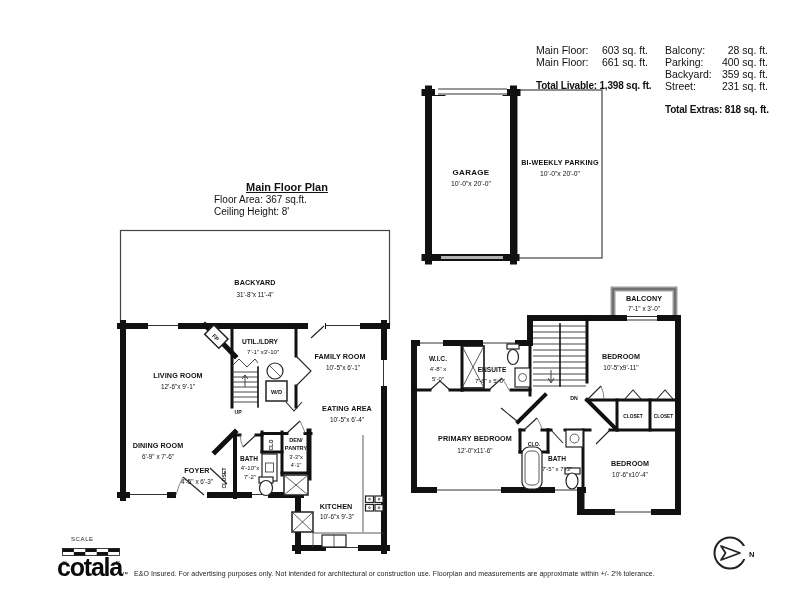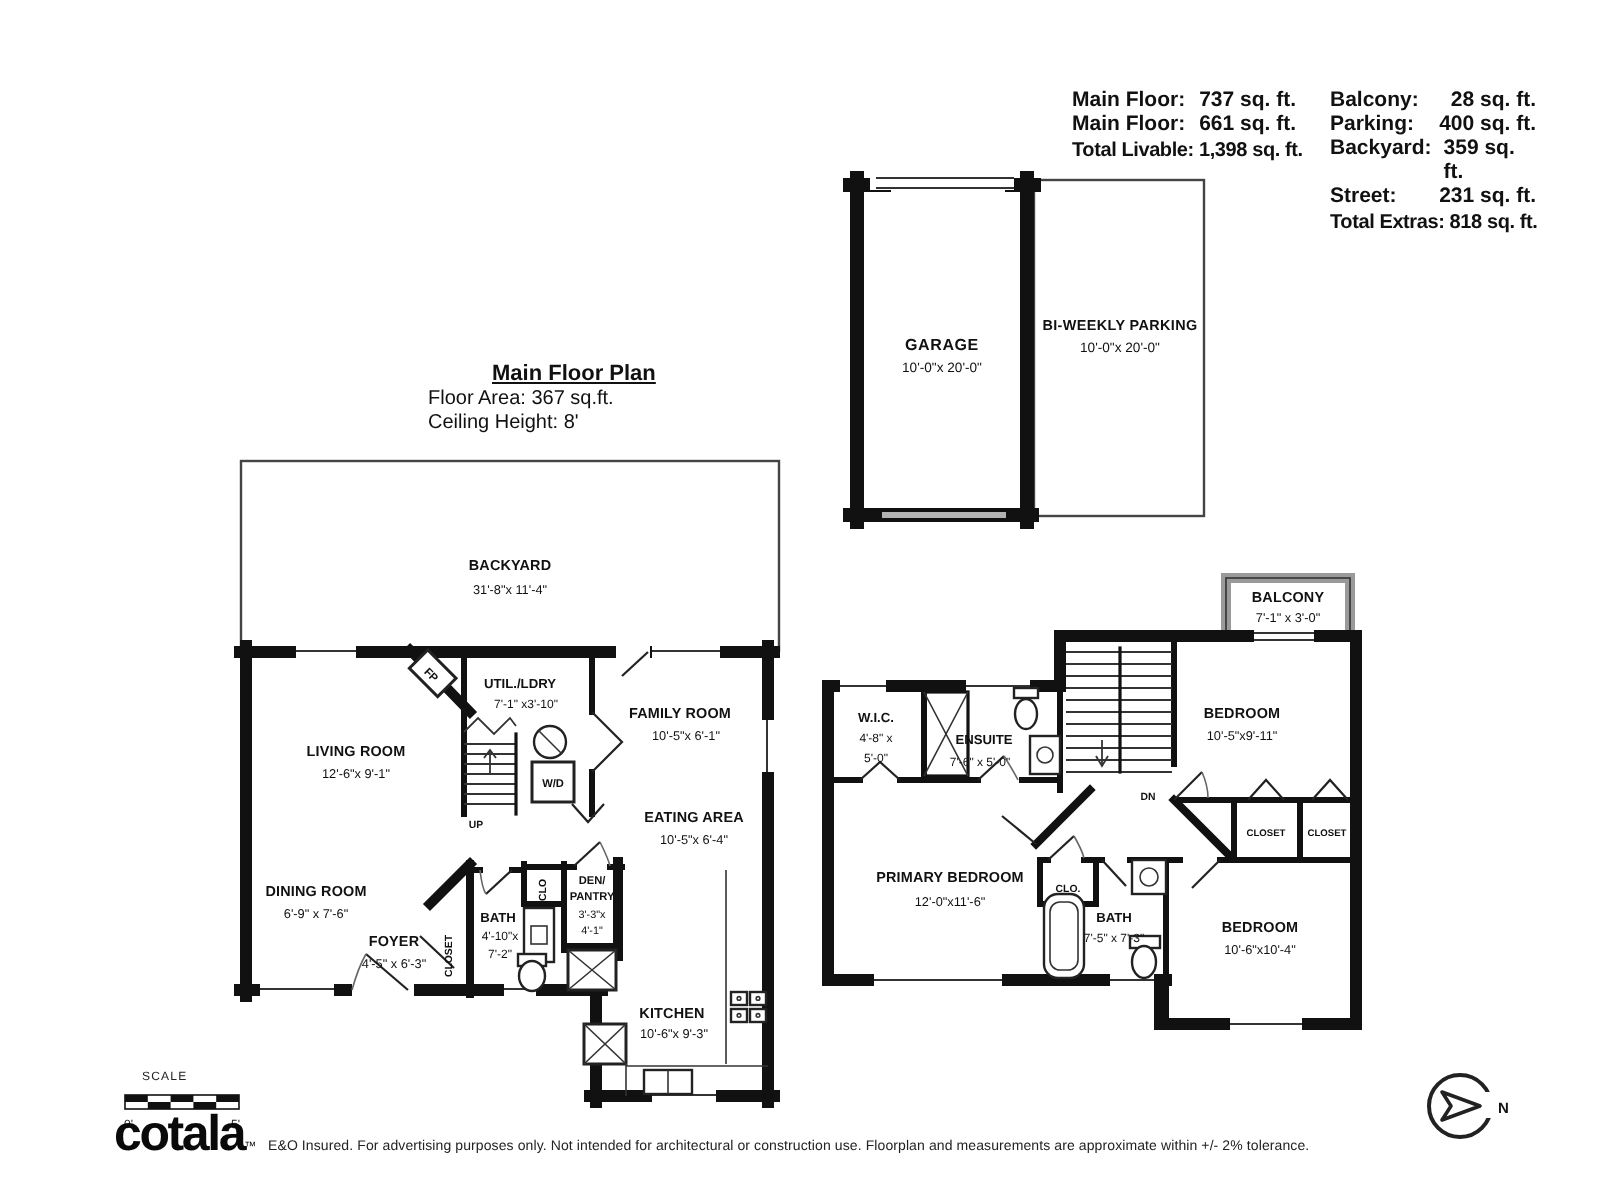--- a/index.html
+++ b/index.html
@@ -2,22 +2,22 @@
 <html><head>
 <meta charset="utf-8">
 <style>
   html,body{margin:0;padding:0;background:#fff;}
   body{font-family:"Liberation Sans",sans-serif;color:#111;}
   .page{position:relative;width:800px;height:600px;background:#fff;overflow:hidden;}
   .title{position:absolute;top:11px;right:10px;font-size:25px;font-weight:bold;letter-spacing:-0.3px;white-space:nowrap;}
   .statcol{position:absolute;font-size:10.5px;line-height:12px;}
   .stats-left{left:536px;top:44px;width:112px;}
   .stats-right{left:665px;top:44px;width:103px;}
-  .statrow{display:flex;justify-content:space-between;gap:6px;font-weight:bold;}
-  .stattotal{font-weight:bold;margin-top:2px;white-space:nowrap;font-size:10px;letter-spacing:-0.2px;}
+  .statrow{display:flex;justify-content:space-between;gap:6px;}
+  .stattotal{font-weight:bold;margin-top:12px;white-space:nowrap;font-size:10px;letter-spacing:-0.2px;}
   .planhead{position:absolute;font-size:10px;line-height:12.5px;}
   .planhead .ph-title{font-size:11px;font-weight:bold;text-decoration:underline;padding-left:32px;}
   .mf-head{left:214px;top:181px;}
   .uf-head{left:490px;top:271px;}
   .plan{position:absolute;}
   
   .wall7{stroke:#111;stroke-width:7;fill:none;stroke-linecap:square;}
   .wall6{stroke:#111;stroke-width:6;fill:none;stroke-linecap:square;}
   .wall5{stroke:#111;stroke-width:5;fill:none;stroke-linecap:square;}
   .wall4{stroke:#111;stroke-width:4;fill:none;stroke-linecap:square;}
@@ -56,21 +56,21 @@
 </style>
 </head>
 <body>
 
 <div class="page">
 
 
   <div class="statcol stats-left">
     <div class="statrow">
       <span>Main Floor:</span>
-      <span>737 sq. ft.</span>
+      <span>603 sq. ft.</span>
     </div>
     <div class="statrow">
       <span>Main Floor:</span>
       <span>661 sq. ft.</span>
     </div>
     <div class="stattotal">Total Livable: 1,398 sq. ft.</div>
   </div>
 
   <div class="statcol stats-right">
     <div class="statrow">

